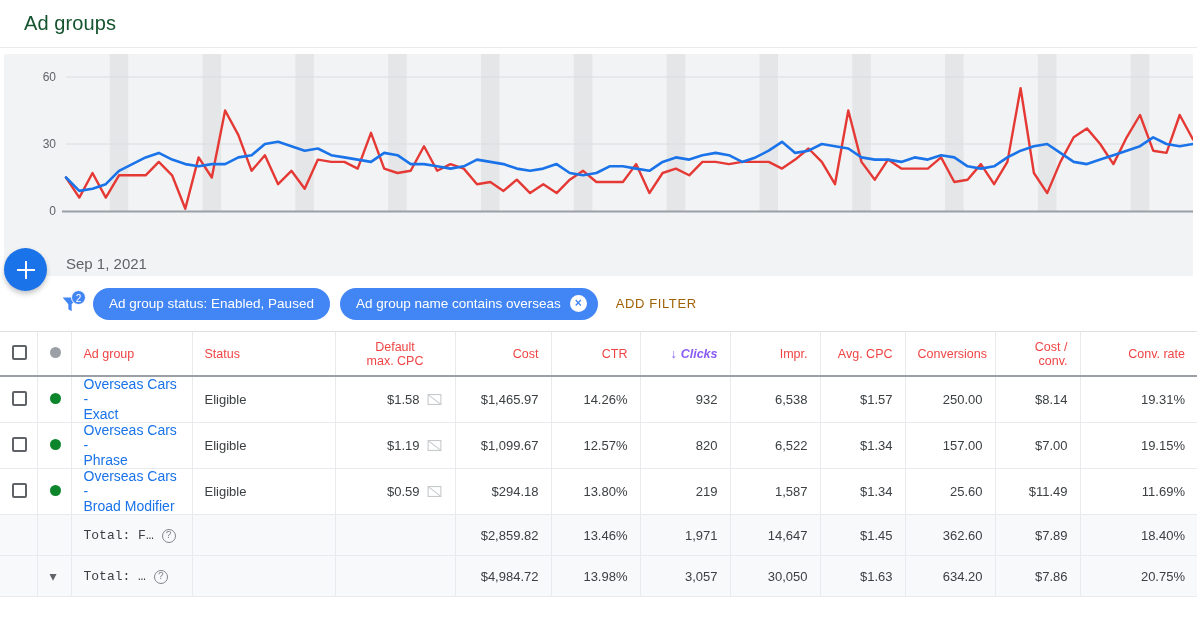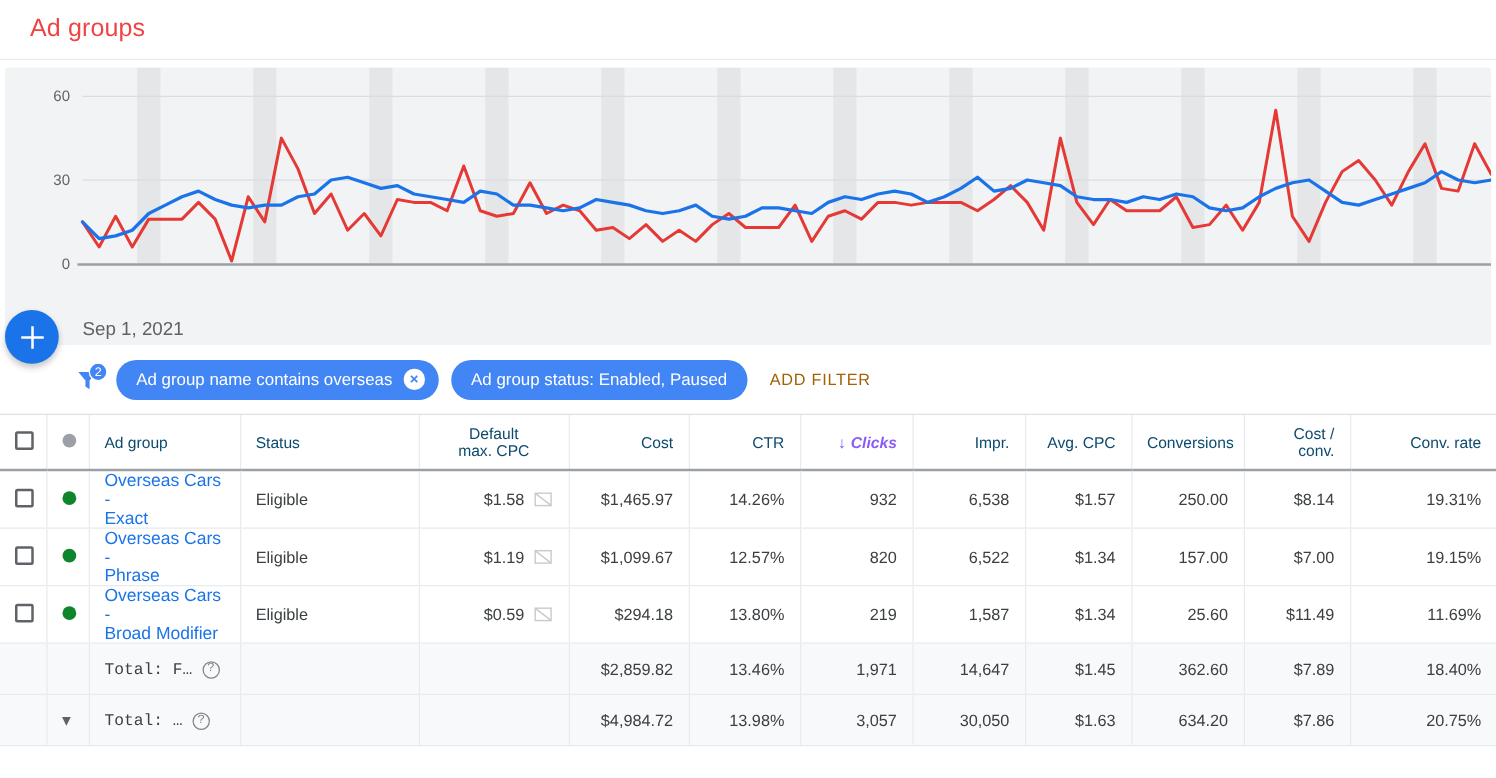--- a/index.html
+++ b/index.html
@@ -14,21 +14,21 @@
   .page { position: relative; width: 1197px; height: 622px; background: #fff; }
 
   
   .header {
     height: 48px; background: #fff;
     display: flex; align-items: center;
     padding-left: 24px;
     border-bottom: 1px solid #e8eaed;
   }
   .header h1 {
-    margin: 0; font-size: 20px; font-weight: 400; color: #ef4444;
+    margin: 0; font-size: 20px; font-weight: 400; color: #14532d;
     letter-spacing: .1px;
   }
 
   
   .chart-panel {
     position: relative;
     margin: 6px 4px 0 4px;
     height: 222px;
     background: #f1f3f4;
     border-radius: 2px;
@@ -102,21 +102,21 @@
   table.grid {
     width: 1197px; border-collapse: collapse; table-layout: fixed;
     font-size: 13px; color: #3c4043; background: #fff;
   }
   table.grid th, table.grid td {
     border-right: 1px solid #e8eaed;
     padding: 0 12px; vertical-align: middle;
   }
   table.grid th:last-child, table.grid td:last-child { border-right: none; }
   thead th {
-    height: 44px; font-weight: 400; color: #0c4a6e;
+    height: 44px; font-weight: 400; color: #ef4444;
     font-size: 12.5px; text-align: right;
     border-bottom: 2px solid #9aa0a6;
     vertical-align: middle;
   }
   thead th.lft { text-align: left; }
   thead th.ctr { text-align: center; }
   thead th.sorted { color: #8b5cf6; font-weight: bold; font-style: italic; }
   thead th .arr { font-weight: normal; margin-right: 4px; }
 
   tbody tr.data-row { height: 41px; border-bottom: 1px solid #e8eaed; }
@@ -204,26 +204,26 @@
     </button>
 
     <div class="filter-icon-wrap">
       <svg width="22" height="22" viewBox="0 0 24 24">
         <path d="M4 5h16l-6.2 7.4V20l-3.6-2.4v-5.2z" fill="#4285f4"></path>
       </svg>
       <span class="filter-badge">2</span>
     </div>
 
     <div class="chip">
+      <span>Ad group status: Enabled, Paused</span>
+    </div>
+
+    <div class="chip">
       <span>Ad group name contains overseas</span>
       <span class="chip-close">×</span>
-    </div>
-
-    <div class="chip">
-      <span>Ad group status: Enabled, Paused</span>
     </div>
 
     <span class="add-filter">ADD FILTER</span>
   </div>
 
   <table class="grid">
     <colgroup>
       <col style="width:37px">
         <col style="width:34px">
         <col style="width:121px">

